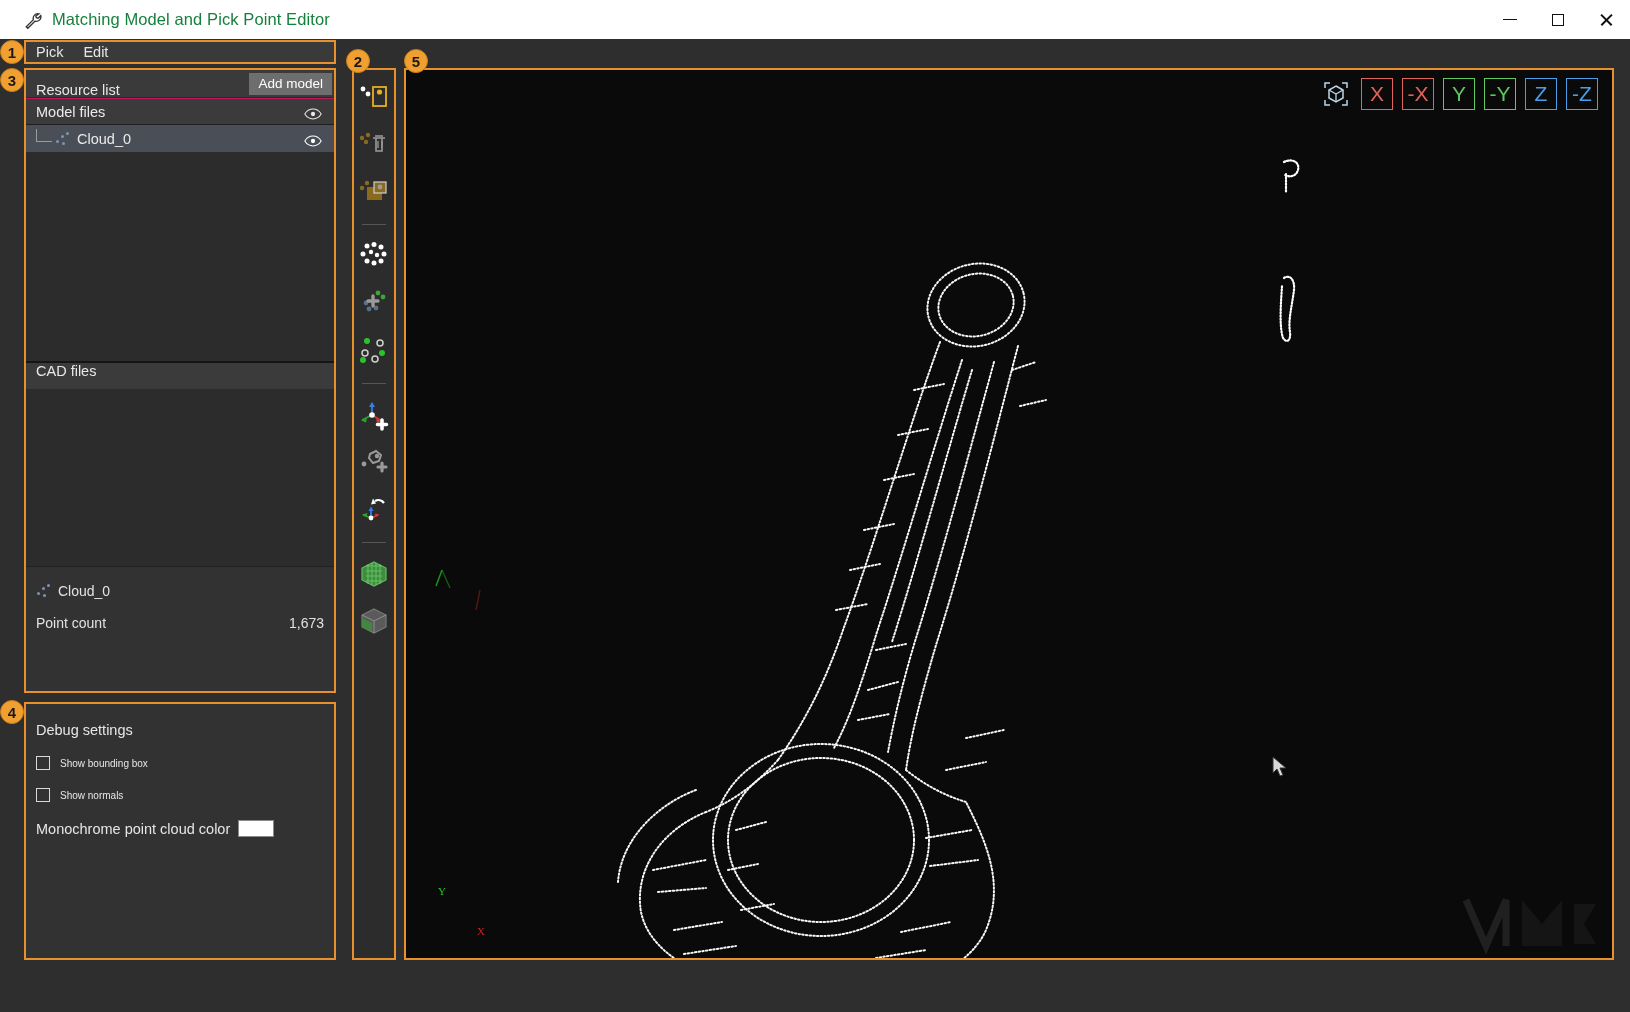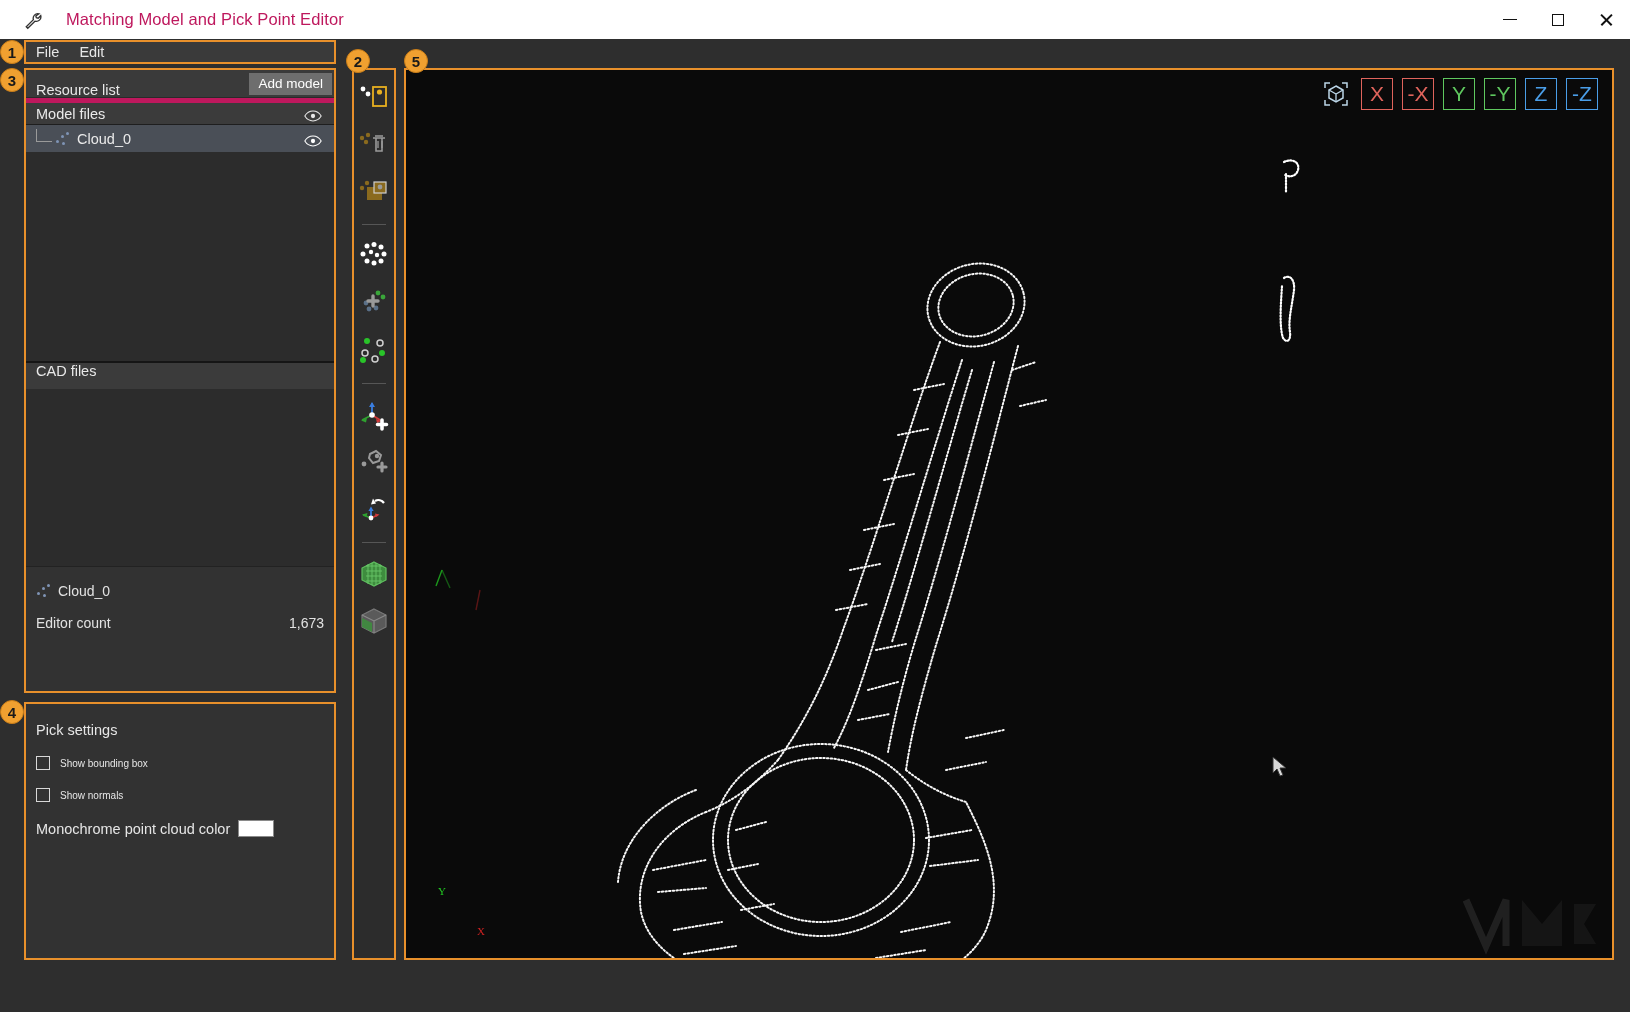--- a/index.html
+++ b/index.html
@@ -4,21 +4,21 @@
 <style>
   * { box-sizing: border-box; margin:0; padding:0; }
   html,body { width:1630px; height:1012px; overflow:hidden; background:#1b1b1b;
               font-family:"Liberation Sans", sans-serif; }
   #app { position:relative; width:1630px; height:1012px; background:#2e2e2e; }
 
   
   .titlebar { position:absolute; left:0; top:0; width:1630px; height:39px;
               background:#ffffff; display:flex; align-items:center; }
   .titlebar .wrench { margin-left:22px; width:20px; height:20px; position:relative; }
-  .title-text { margin-left:24px; font-size:16.5px; color:#be185d; letter-spacing:.1px; }
+  .title-text { margin-left:10px; font-size:16.5px; color:#15803d; letter-spacing:.1px; }
   .win-btns { margin-left:auto; display:flex; height:39px; }
   .win-btn { width:48px; height:39px; display:flex; align-items:center; justify-content:center; }
   .wb-min { width:14px; height:1.6px; background:#111; }
   .wb-max { width:12px; height:12px; border:1.6px solid #111; }
   .wb-close { width:15px; height:15px; position:relative; }
   .wb-close:before,.wb-close:after { content:""; position:absolute; left:0; top:7px;
         width:15px; height:1.6px; background:#111; }
   .wb-close:before { transform:rotate(45deg);} .wb-close:after { transform:rotate(-45deg);}
 
   
@@ -36,21 +36,21 @@
   .respanel { position:absolute; left:24px; top:68px; width:312px; height:625px;
               background:#323232; border:2px solid #e8902b; }
   .res-head { height:28px; background:#3a3a3a; display:flex; align-items:center;
               padding-left:10px; border-bottom:1px solid #2a2a2a; }
   .res-head .lbl { color:#e8e8e8; font-size:14.5px;margin-top:12px; }
   .add-model { margin-left:auto; margin-right:2px; height:22px; padding:0 9px;
                background:#6e6e6e; color:#fff; font-size:13.5px; border:none;
                display:flex; align-items:center; font-family:inherit;text-align:right; }
   .tree-wrap { background:#2c2c2c; }
   .tree-row { height:27px; display:flex; align-items:center; padding-left:10px; }
-  .tree-row.group { background:#3b3b3b; border-top:5px solid #be185d; border-bottom:1px solid #1e1e1e; }
+  .tree-row.group { background:#3b3b3b; border-top:1px solid #be185d; border-bottom:1px solid #1e1e1e; }
   .tree-row.child { background:#4a4f57; padding-left:10px; }
   .tree-row .name { color:#eaeaea; font-size:14.5px; }
   .eye { margin-left:auto; margin-right:12px; width:18px; height:12px; position:relative; }
   .tree-elbow { width:16px; height:13px; border-left:1.5px solid #9a9a9a;
                 border-bottom:1.5px solid #9a9a9a; margin-right:3px; margin-bottom:6px; }
   .cloudicon { width:16px; height:16px; position:relative; margin-right:6px; }
   .cloudicon i { position:absolute; width:3.4px; height:3.4px; border-radius:50%; background:#7f94b5; }
   .tree-blank { background:#2c2c2c; height:209px; }
   .cad-head { height:28px; background:#3b3b3b; display:flex; align-items:flex-start;
               padding-left:10px; border-top:2px solid #151515; }
@@ -118,21 +118,21 @@
     </div>
   </div>
 
   <div class="badge" style="left:0px;  top:40px;">1</div>
   <div class="badge" style="left:346px;top:49px;">2</div>
   <div class="badge" style="left:0px;  top:68px;">3</div>
   <div class="badge" style="left:0px;  top:700px;">4</div>
   <div class="badge" style="left:404px;top:49px;">5</div>
 
   <div class="menubar">
-    <div class="menu-item">File</div>
+    <div class="menu-item">Pick</div>
     <div class="menu-item">Edit</div>
   </div>
 
   <div class="respanel">
 
     <div class="res-head">
       <span class="lbl">Resource list</span>
       <button class="add-model">Add model</button>
     </div>
 
@@ -174,28 +174,28 @@
       <div class="info-row">
         <span class="cloudicon">
           <i style="left:1px;top:9px"></i>
             <i style="left:6px;top:4px"></i>
             <i style="left:11px;top:1px"></i>
             <i style="left:7px;top:11px"></i>
         </span>
         <span class="k">Cloud_0</span>
       </div>
       <div class="info-row">
-        <span class="k">Editor count</span>
+        <span class="k">Point count</span>
         <span class="v">1,673</span>
       </div>
     </div>
   </div>
 
   <div class="debugpanel">
-    <div class="dbg-title">Pick settings</div>
+    <div class="dbg-title">Debug settings</div>
     <div class="chk-row">
       <span class="chk"></span>
       <span class="chk-lbl">Show bounding box</span>
     </div>
     <div class="chk-row">
       <span class="chk"></span>
       <span class="chk-lbl">Show normals</span>
     </div>
     <div class="color-row">
       <span class="lbl">Monochrome point cloud color</span>

